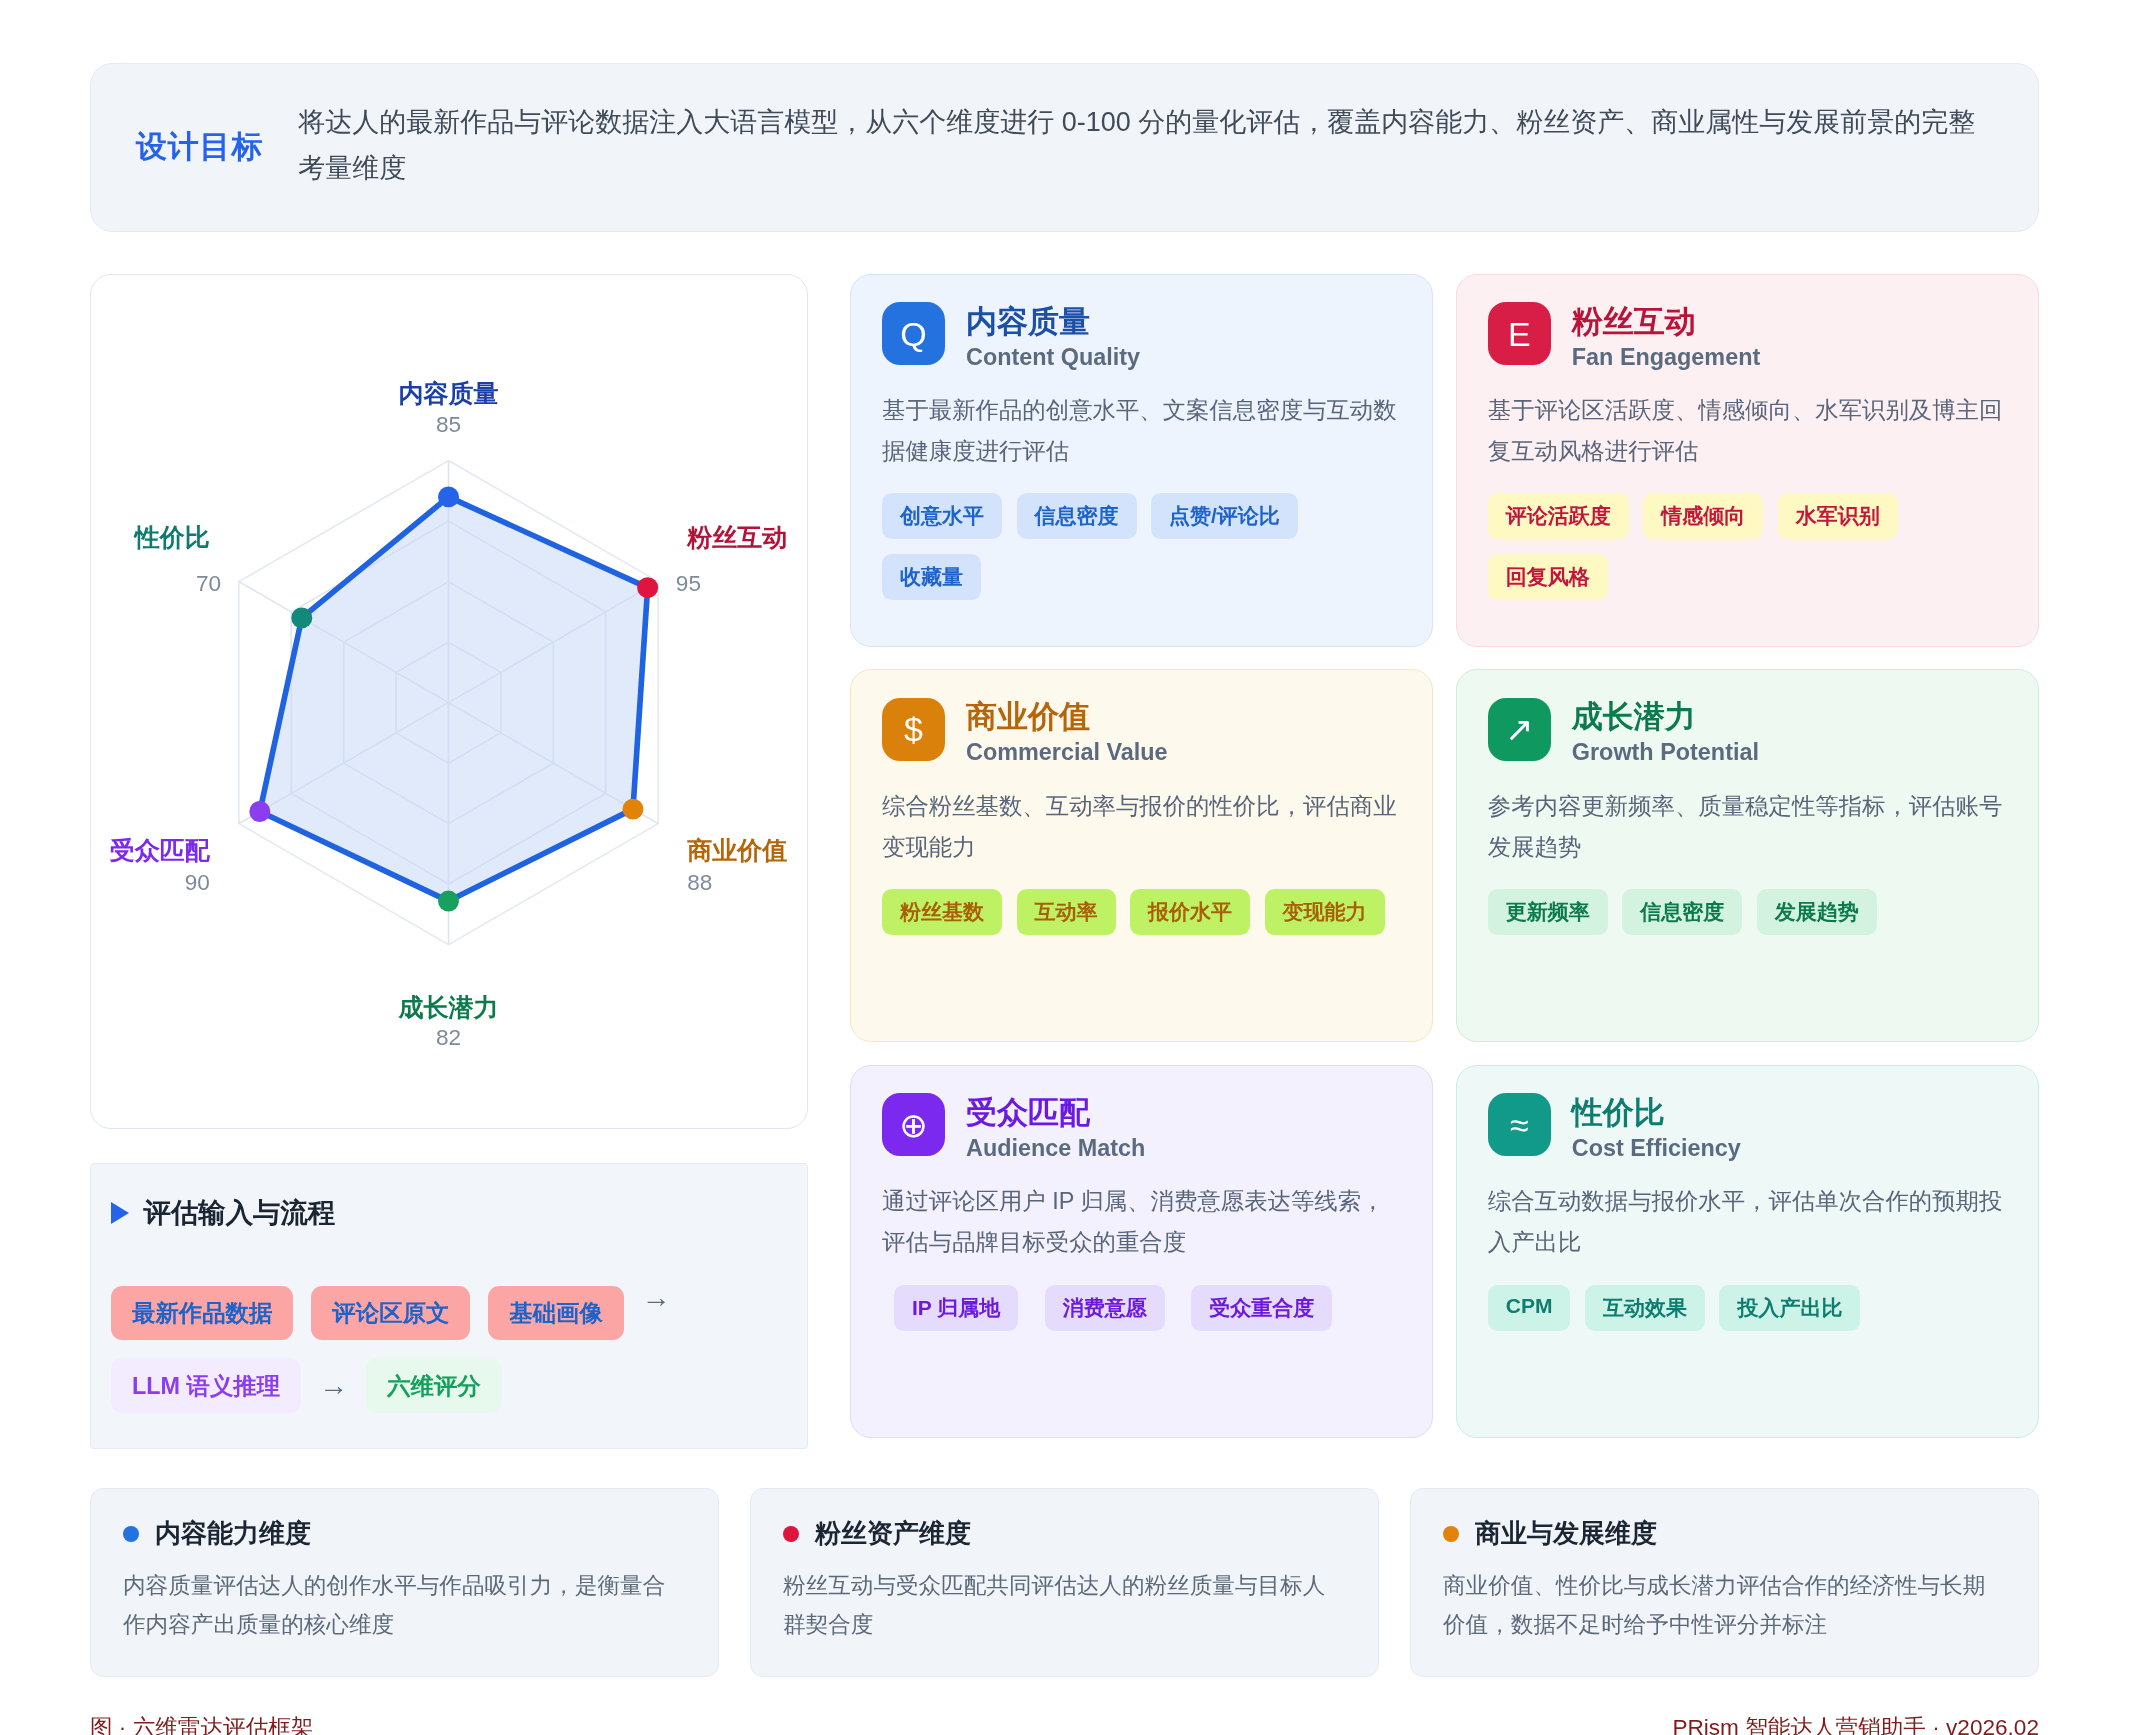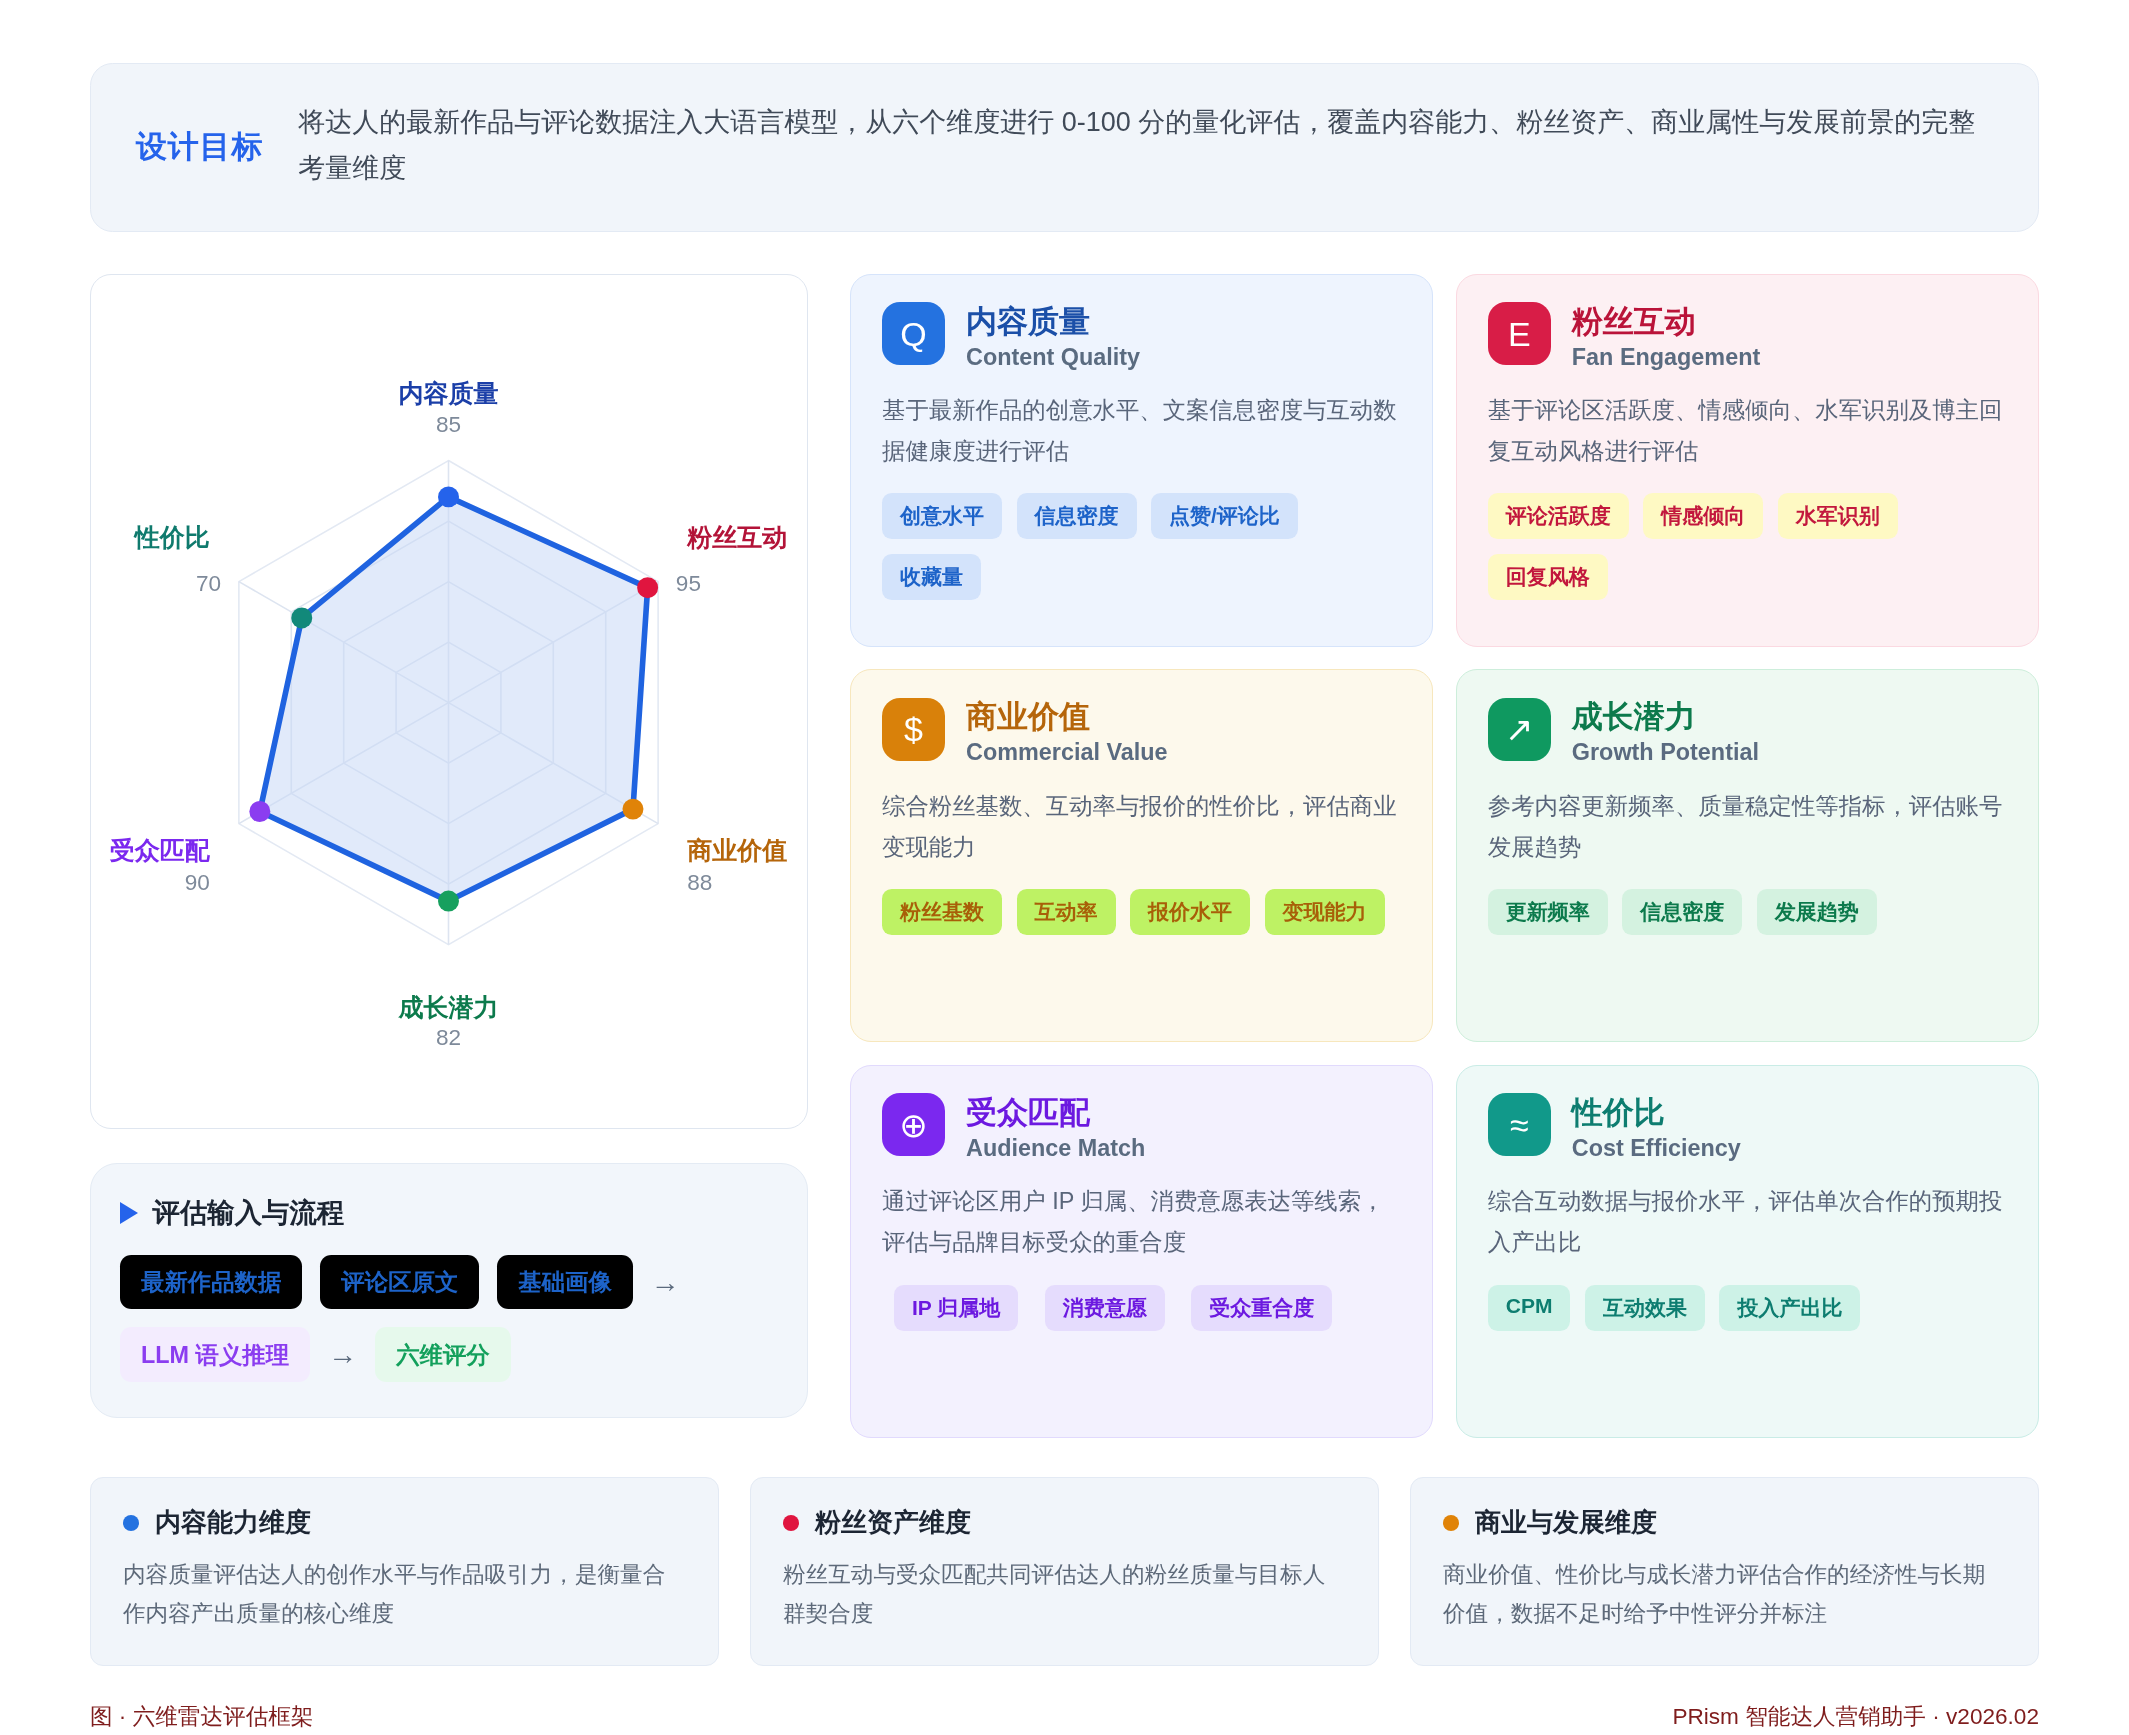--- a/index.html
+++ b/index.html
@@ -70,22 +70,22 @@
     height: 855px;
     position: relative;
     overflow: hidden;
   }
   .radar-panel svg { display: block; }
 
   
   .flow-panel {
     background: #f2f6fb;
     border: 1.6px solid #e4ebf4;
-    border-radius: 27px;
-    padding: 31px 35px 35px 29px;
+    border-radius: 4px;
+    padding: 31px 35px 35px 20px;
   }
   .flow-title {
     display: flex; align-items: center; gap: 14.5px;
     margin-bottom: 24px;
   }
   .flow-title .tri {
     width: 0; height: 0;
     border-left: 18px solid #2563eb;
     border-top: 11.3px solid transparent;
     border-bottom: 11.3px solid transparent;
@@ -96,21 +96,21 @@
   .flow-rows { display: flex; flex-direction: column; gap: 18px; }
   .flow-row { display: flex; align-items: center; gap: 18px; flex-wrap: wrap; }
   .chip {
     display: inline-block;
     padding: 11.3px 21px;
     border-radius: 11.3px;
     font-size: 23.4px;
     font-weight: 700;
     white-space: nowrap;
   }
-  .chip-blue  { background: #000000; color: #1d63c9; }
+  .chip-blue  { background: #fca5a5; color: #1d63c9; margin-top: 31px; }
   .chip-purple{ background: #f3ecfe; color: #8b3df0; }
   .chip-green { background: #e6f9ec; color: #13a05c; }
   .arrow { font-size: 29px; color: #5b6a7d; font-weight: 700; }
 
   
   .card-row { display: flex; gap: 22.6px; }
   .dcard {
     flex: 1 1 0;
     border-radius: 21px;
     border: 1.6px solid transparent;

